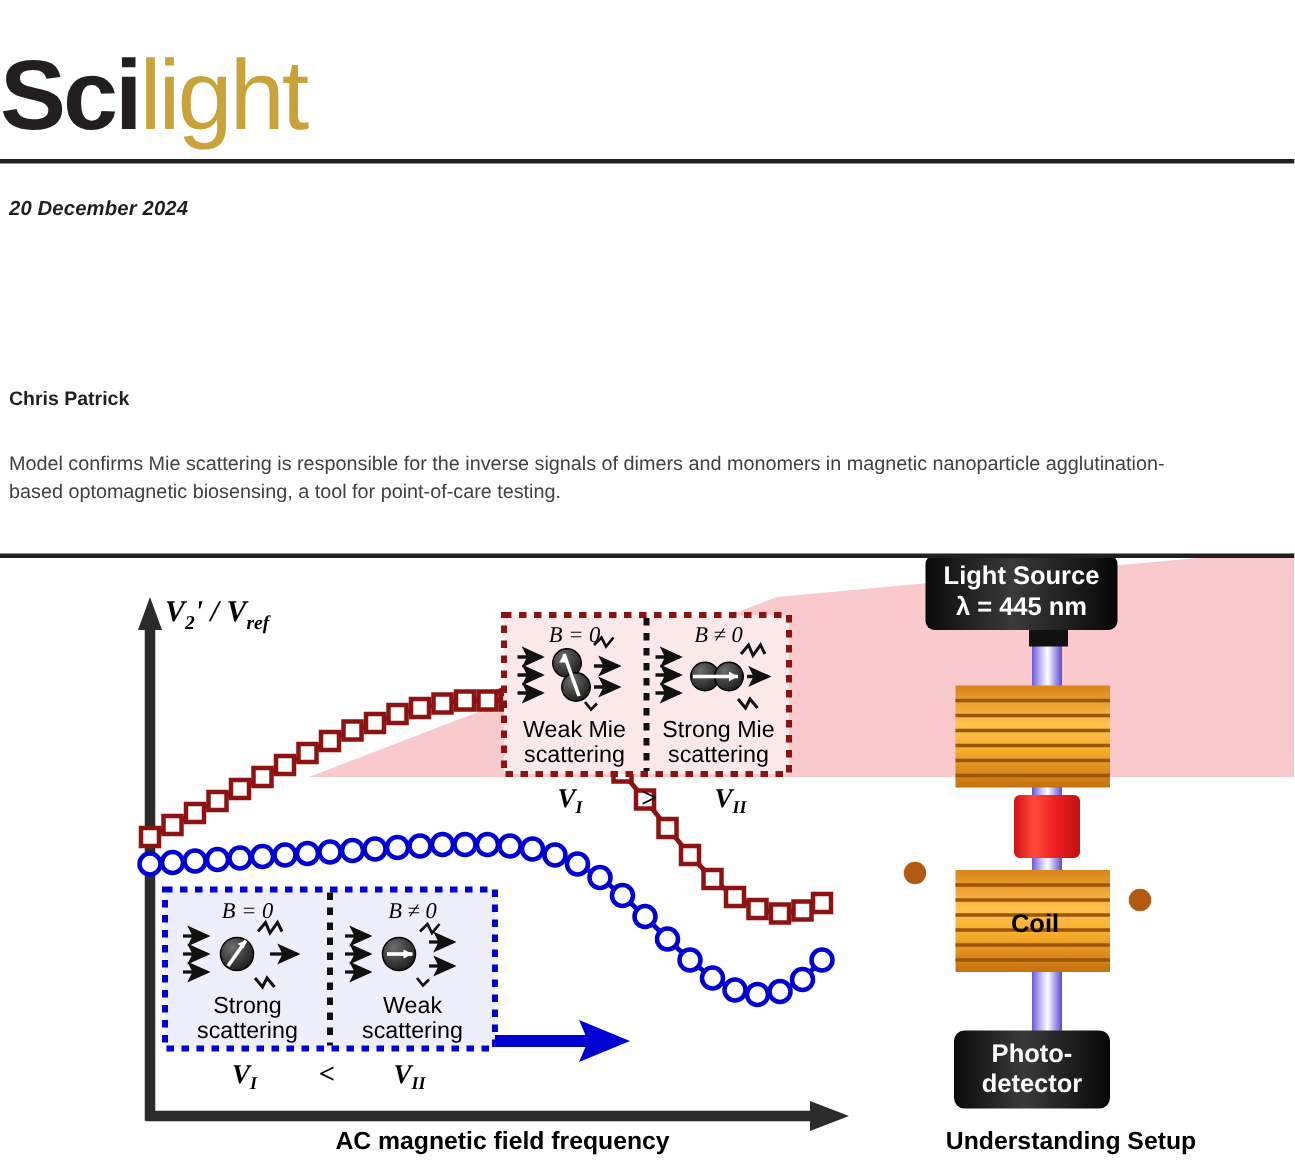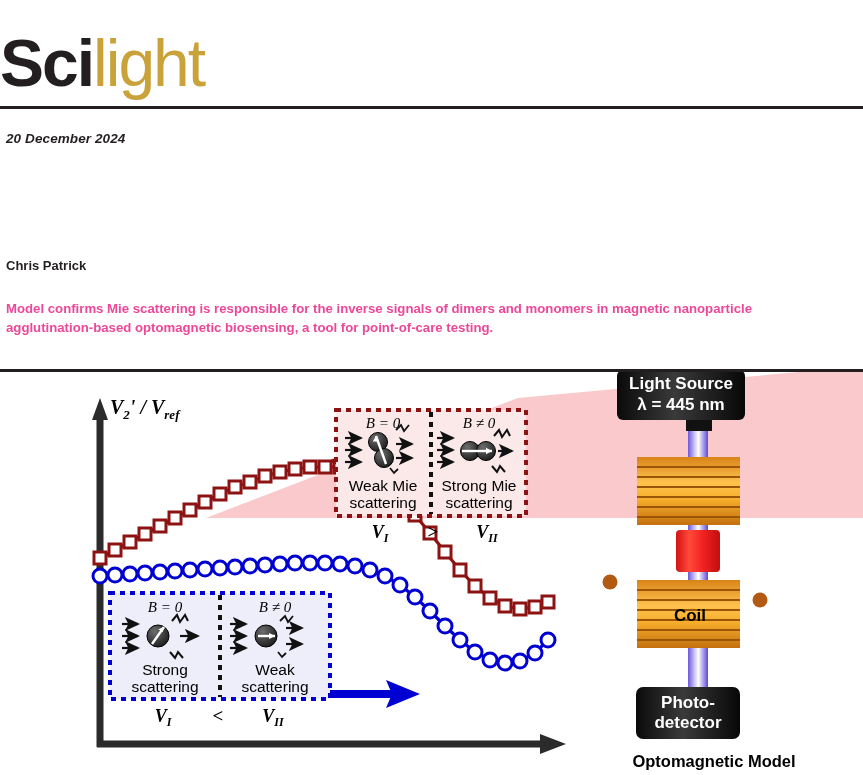--- a/index.html
+++ b/index.html
@@ -10,21 +10,21 @@
   .logo{position:absolute;left:0;top:2px;font-size:66px;font-weight:700;letter-spacing:-2px;line-height:1;margin-top:28px;}
   .logo .sci{color:#231f20;}
   .logo .light{color:#c9a23a;font-weight:400;}
   .rule{position:absolute;left:0;width:863px;background:#231f20;}
   .rule-top{top:106px;height:3px;}
   .rule-mid{top:369px;height:3px;}
 
   .dateline{position:absolute;left:6px;top:131px;font-size:13.5px;font-weight:700;letter-spacing:.1px;color:#231f20;font-style:italic;}
   .headline{position:absolute;left:6px;top:176px;width:848px;font-size:25.5px;font-weight:700;line-height:1.17;letter-spacing:-.3px;color:#231f20;}
   .author{position:absolute;left:6px;top:258px;font-size:13px;font-weight:700;color:#231f20;}
-  .standfirst{position:absolute;left:6px;top:300px;width:800px;font-size:13.2px;font-weight:700;line-height:1.42;color:#ec4899;}
+  .standfirst{position:absolute;left:6px;top:300px;width:800px;font-size:13.2px;font-weight:400;line-height:1.42;color:#404040;}
 
   
   .figure{position:absolute;left:0;top:372px;width:863px;height:403px;}
   .figsvg{position:absolute;left:0;top:0;}
 
   .cap{position:absolute;font-weight:700;color:#000;text-align:center;}
   .cap-x{left:100px;top:752px;width:470px;font-size:16.5px;}
   .cap-setup{left:565px;top:752px;width:298px;font-size:16.5px;}
 </style>
 </head>
@@ -345,15 +345,16 @@
         <g>
           <rect x="636" y="315" width="104" height="52" rx="7" fill="url(#boxG)"></rect>
           <text x="688" y="336" text-anchor="middle" font-family="'Liberation Sans',sans-serif" font-size="17" font-weight="700" fill="#fff">Photo-</text>
           <text x="688" y="356" text-anchor="middle" font-family="'Liberation Sans',sans-serif" font-size="17" font-weight="700" fill="#fff">detector</text>
         </g>
       </g>
     </svg>
 
   </div>
 
-  <div class="cap cap-setup">Optomagnetic Model</div>
+  <div class="cap cap-x">AC magnetic field frequency</div>
+  <div class="cap cap-setup">Understanding Setup</div>
 
 </div>
 
 </body></html>

